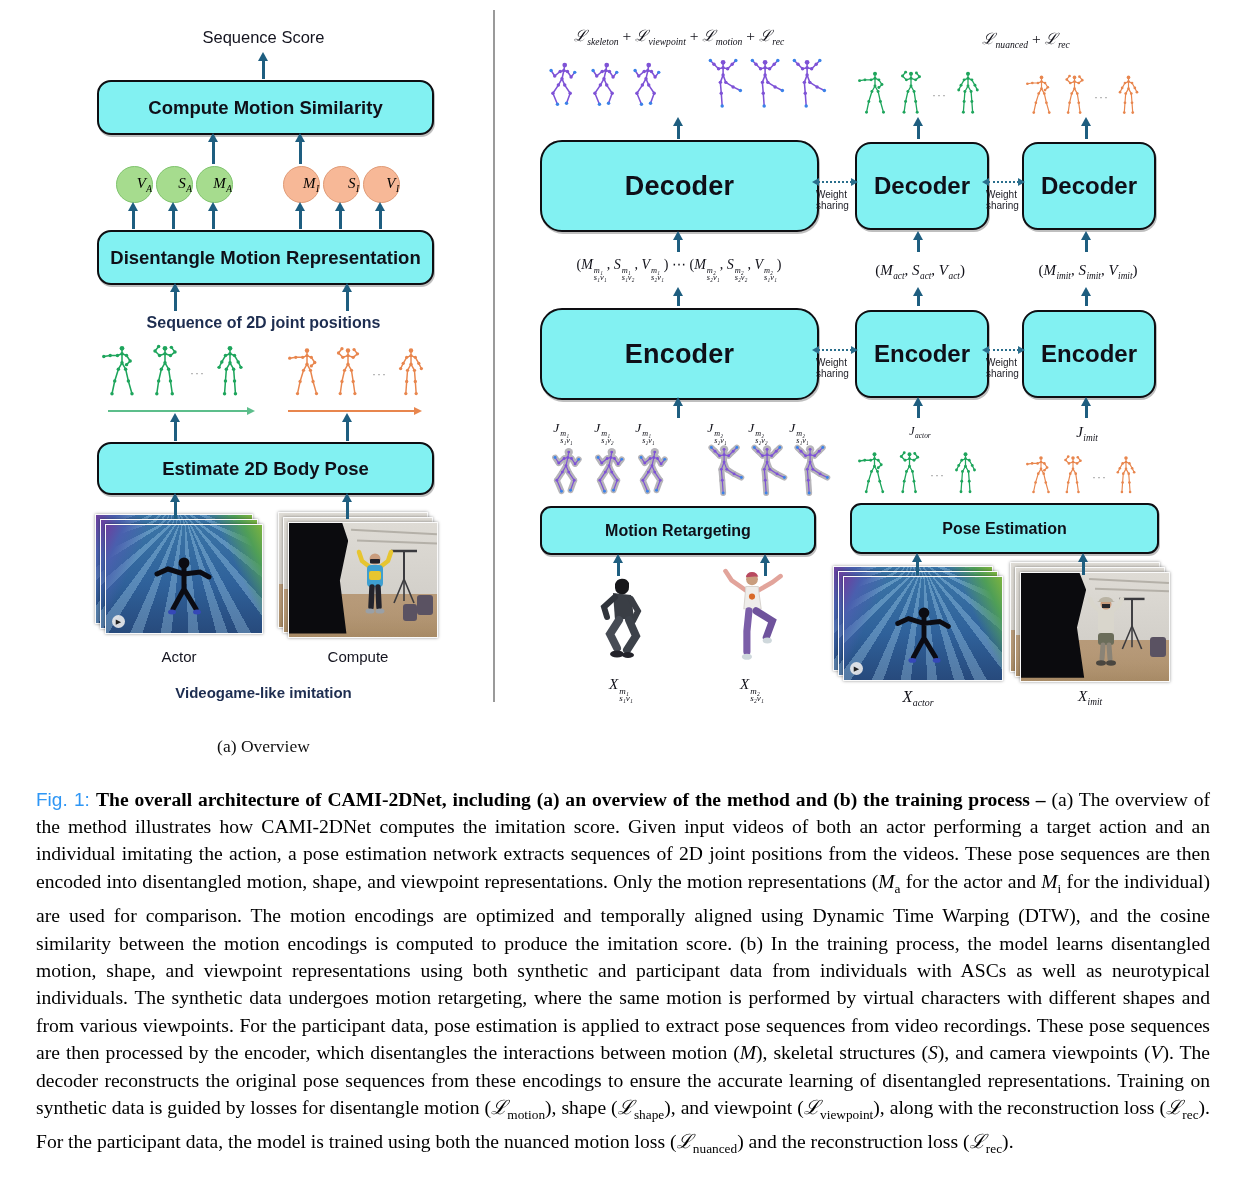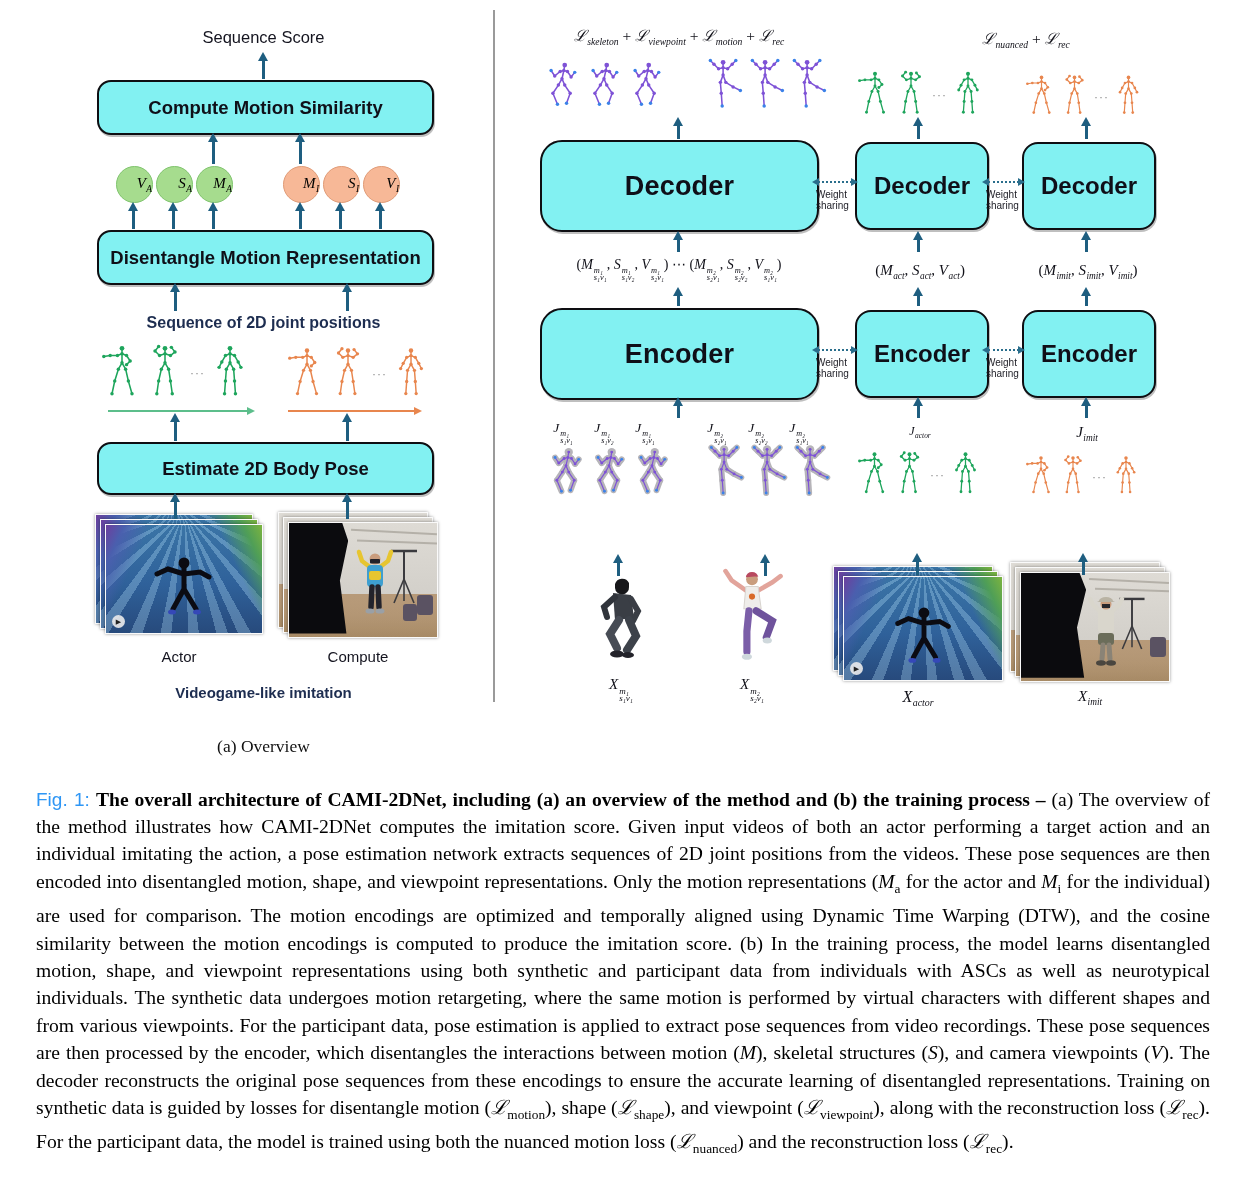--- a/index.html
+++ b/index.html
@@ -1285,20 +1285,26 @@
           <circle cx="22" cy="21" r="1.9" fill="#E8864E"></circle>
           <circle cx="18" cy="28" r="1.9" fill="#E8864E"></circle>
           <circle cx="26" cy="28" r="1.9" fill="#E8864E"></circle>
           <circle cx="17" cy="41" r="1.9" fill="#E8864E"></circle>
           <circle cx="27" cy="41" r="1.9" fill="#E8864E"></circle>
           <circle cx="16" cy="55" r="1.9" fill="#E8864E"></circle>
           <circle cx="28" cy="55" r="1.9" fill="#E8864E"></circle>
         </svg></div>
     </div>
 
+  <div class="cyanbox smallbox" style="left:540px;top:506px;width:272px;height:45px;">
+    <span>Motion Retargeting</span>
+  </div>
+  <div class="cyanbox smallbox" style="left:850px;top:503px;width:305px;height:47px;">
+    <span>Pose Estimation</span>
+  </div>
 
   <div style="position:absolute;left:588px;top:576px;width:66px;height:92px;"><svg width="100%" height="100%" viewBox="0 0 60 92" xmlns="http://www.w3.org/2000/svg">
    <circle cx="31" cy="11" r="5.5" fill="#c99d7e"></circle>
    <path d="M24,8 a7.5,7.5 0 0 1 14,-1 l0,4 a7,7 0 0 1 -14,1 z" fill="#17171a"></path>
    <path d="M22,17 L40,19 L43,42 L24,44 Z" fill="#3a3e45"></path>
    <path d="M24,21 L13,31 L16,41" stroke="#30343b" stroke-width="6" fill="none" stroke-linecap="round"></path>
    <path d="M40,23 L47,35 L42,45" stroke="#3a3e45" stroke-width="6" fill="none" stroke-linecap="round"></path>
    <path d="M28,44 L19,58 L26,72" stroke="#474c55" stroke-width="8" fill="none" stroke-linecap="round"></path>
    <path d="M38,44 L45,60 L36,74" stroke="#3d424a" stroke-width="8" fill="none" stroke-linecap="round"></path>
    <ellipse cx="26" cy="78" rx="7" ry="3.5" fill="#23232a"></ellipse>

